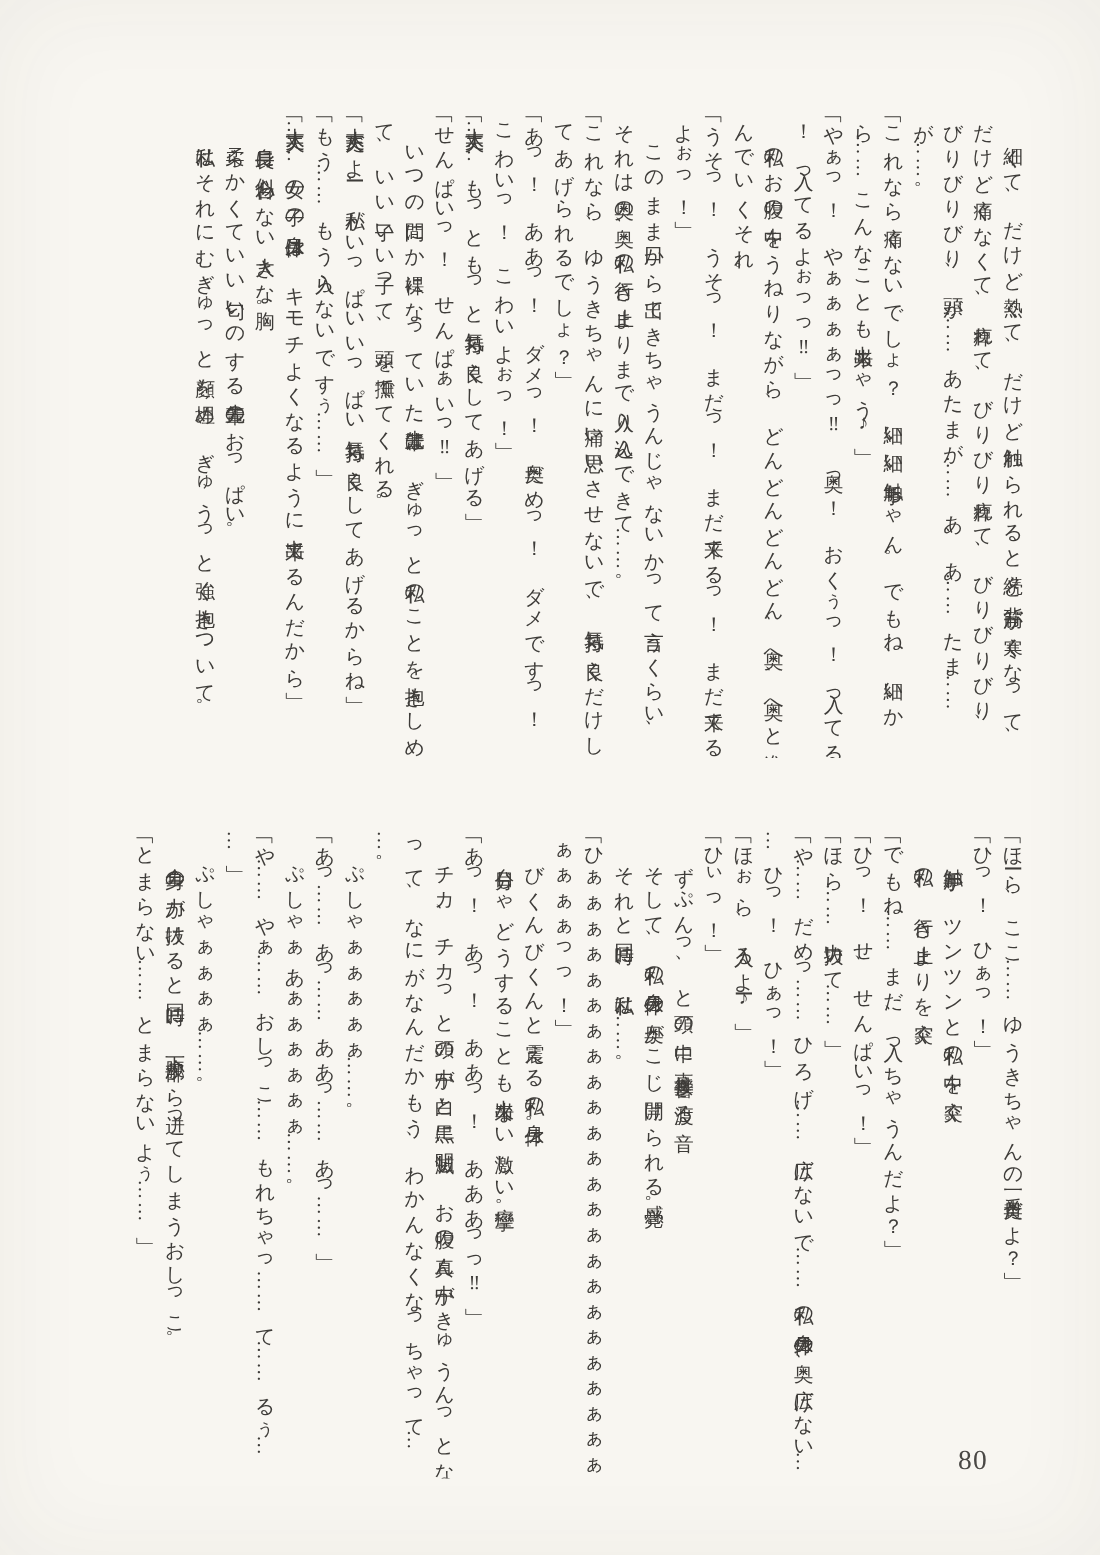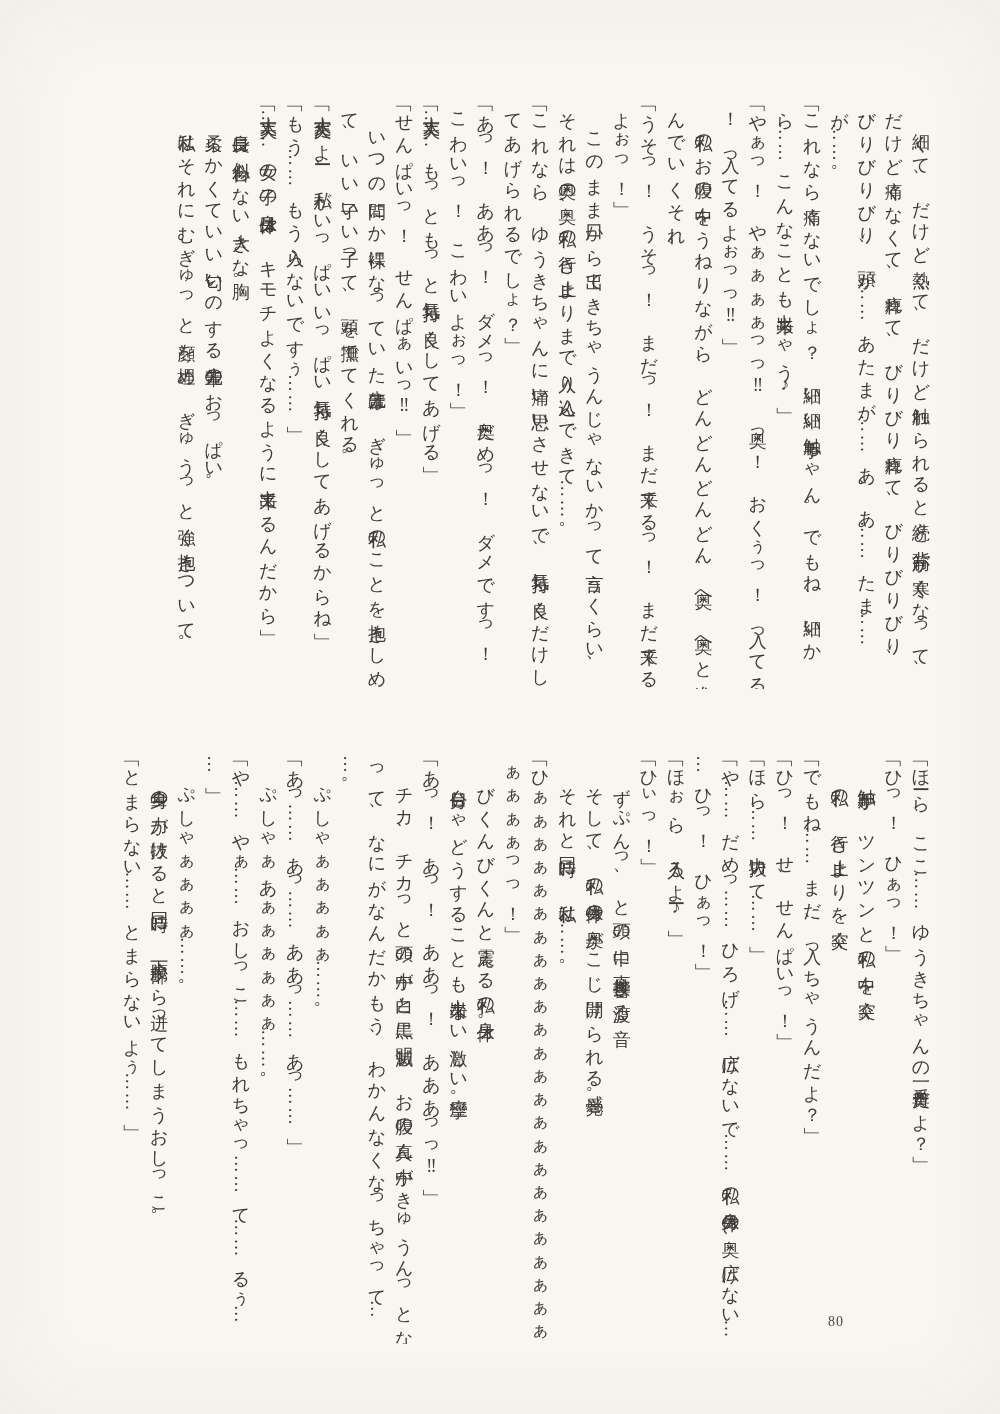--- a/index.html
+++ b/index.html
@@ -27,23 +27,23 @@
     letter-spacing: 2.3px;
     line-break: loose;
     overflow: hidden;
   }
   .vblock-top    { top: 100px; height: 589px; }
   .vblock-bottom { top: 755px; height: 589px; }
   .vblock p { margin: 0; padding: 0; }
   .vblock p.indent { text-indent: 20.3px; }
   .page-number {
     position: absolute;
-    left: 828px;
+    left: 871px;
     top: 1314px;
-    font-size: 14px;
+    font-size: 25px;
     letter-spacing: 1px;
     color: #4a4845;
   }
 </style>
 </head>
 <body>
 
 <div class="page" style="background: rgb(248, 246, 241); color: rgb(62, 60, 57);">
   <div class="vblock vblock-top">
       <p class="indent">細くて、だけど熱くて、だけど触れられると続々と背筋が寒くなって、だけど痛くなくて、痺れて、びりびり痺れて、びりびりびり、びりびりびり、頭が……あたまが……あ、あ……たま……が……。</p>

